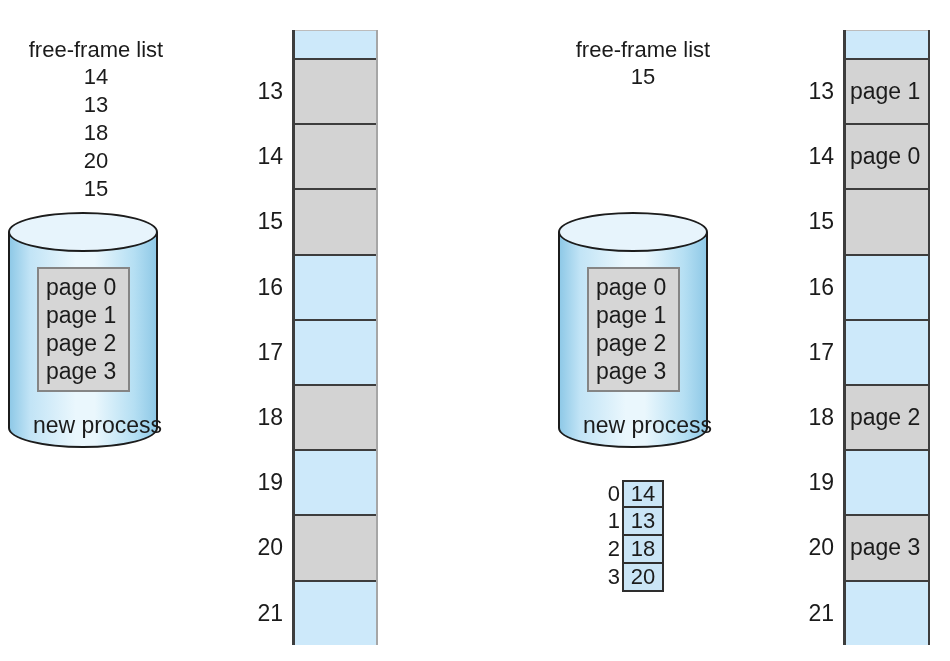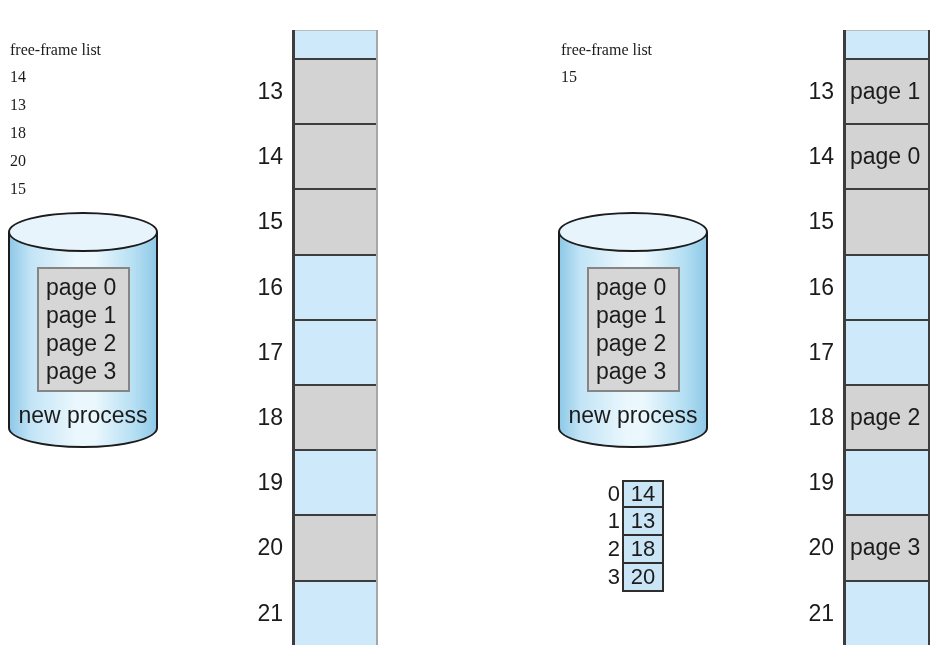--- a/index.html
+++ b/index.html
@@ -1,38 +1,38 @@
 <!DOCTYPE html>
 <html><head>
 <meta charset="utf-8">
 <style>
   html,body{margin:0;padding:0;background:#ffffff;}
   .canvas{
     position:relative;width:950px;height:661px;background:#ffffff;overflow:hidden;
     font-family:"Liberation Sans","DejaVu Sans",sans-serif;color:#1b1b1b;
   }
   
-  .ffl{position:absolute;font-size:16px;color:#1b1b1b;font-family:Liberation Serif, serif;}
+  .ffl{position:absolute;text-align:center;font-size:22px;color:#1b1b1b;}
   .ffl-title{line-height:27px;}
   .ffl-num{line-height:28px;}
 
   
   .cylinder{position:absolute;width:150px;height:236px;}
   .cyl-top{position:absolute;left:0;top:0;width:100%;height:40px;border-radius:50%;
     background:#e7f4fc;border:2px solid #1c1c1c;box-sizing:border-box;z-index:3;}
   .cyl-body{position:absolute;left:0;top:20px;width:100%;height:196px;box-sizing:border-box;
     background:linear-gradient(90deg,#8fc9e7 0%,#c2e4f6 14%,#eaf7fd 45%,#eaf7fd 58%,#b5dff3 85%,#8fc9e7 100%);
     border-left:2px solid #1c1c1c;border-right:2px solid #1c1c1c;z-index:2;}
   .cyl-bottom{position:absolute;left:0;bottom:0;width:100%;height:40px;border-radius:50%;box-sizing:border-box;
     background:linear-gradient(90deg,#8fc9e7 0%,#c2e4f6 14%,#eaf7fd 45%,#eaf7fd 58%,#b5dff3 85%,#8fc9e7 100%);
     border:2px solid #1c1c1c;z-index:1;}
   .pages-box{position:absolute;left:29px;top:55px;width:93px;height:125px;box-sizing:border-box;
     background:#d6d6d6;border:2px solid #858585;padding:4px 0 0 7px;z-index:4;}
   .page-line{font-size:23px;line-height:28px;color:#1b1b1b;}
-  .cyl-label{position:absolute;left:-4px;top:190px;width:158px;text-align:center;
+  .cyl-label{position:absolute;left:-4px;top:200px;width:158px;text-align:right;
     font-size:23px;z-index:4;color:#1b1b1b;}
 
   
   .memcol{position:absolute;border-left:3px solid #3d3d3d;}
   .memcol-l{border-right:2px solid #a6a6a6;}
   .memcol-r{border-right:2px solid #3d3d3d;}
   .mem-row{position:relative;width:100%;box-sizing:border-box;border-top:2px solid #3d3d3d;
     display:flex;align-items:center;}
   .mem-row.part{height:28px;border-top:1px solid #bcbcbc;}
   .mem-row.full{height:65.2px;}

